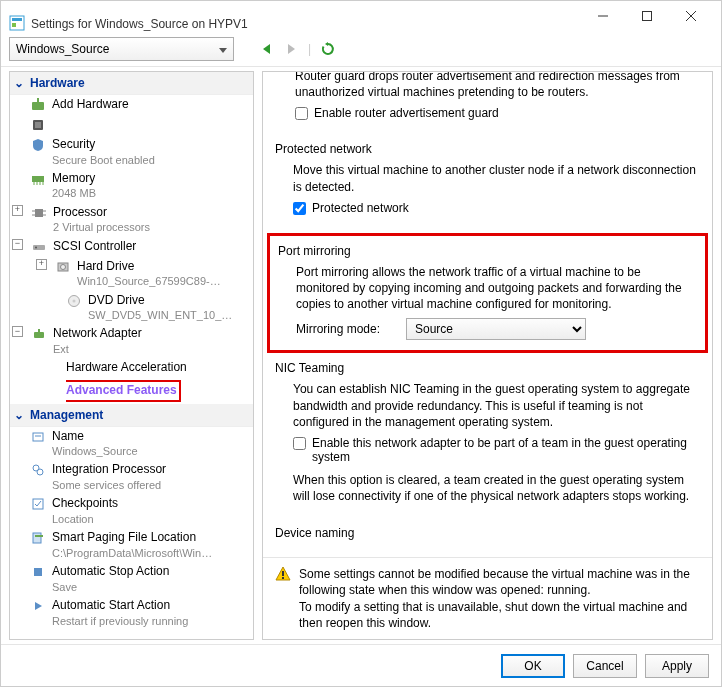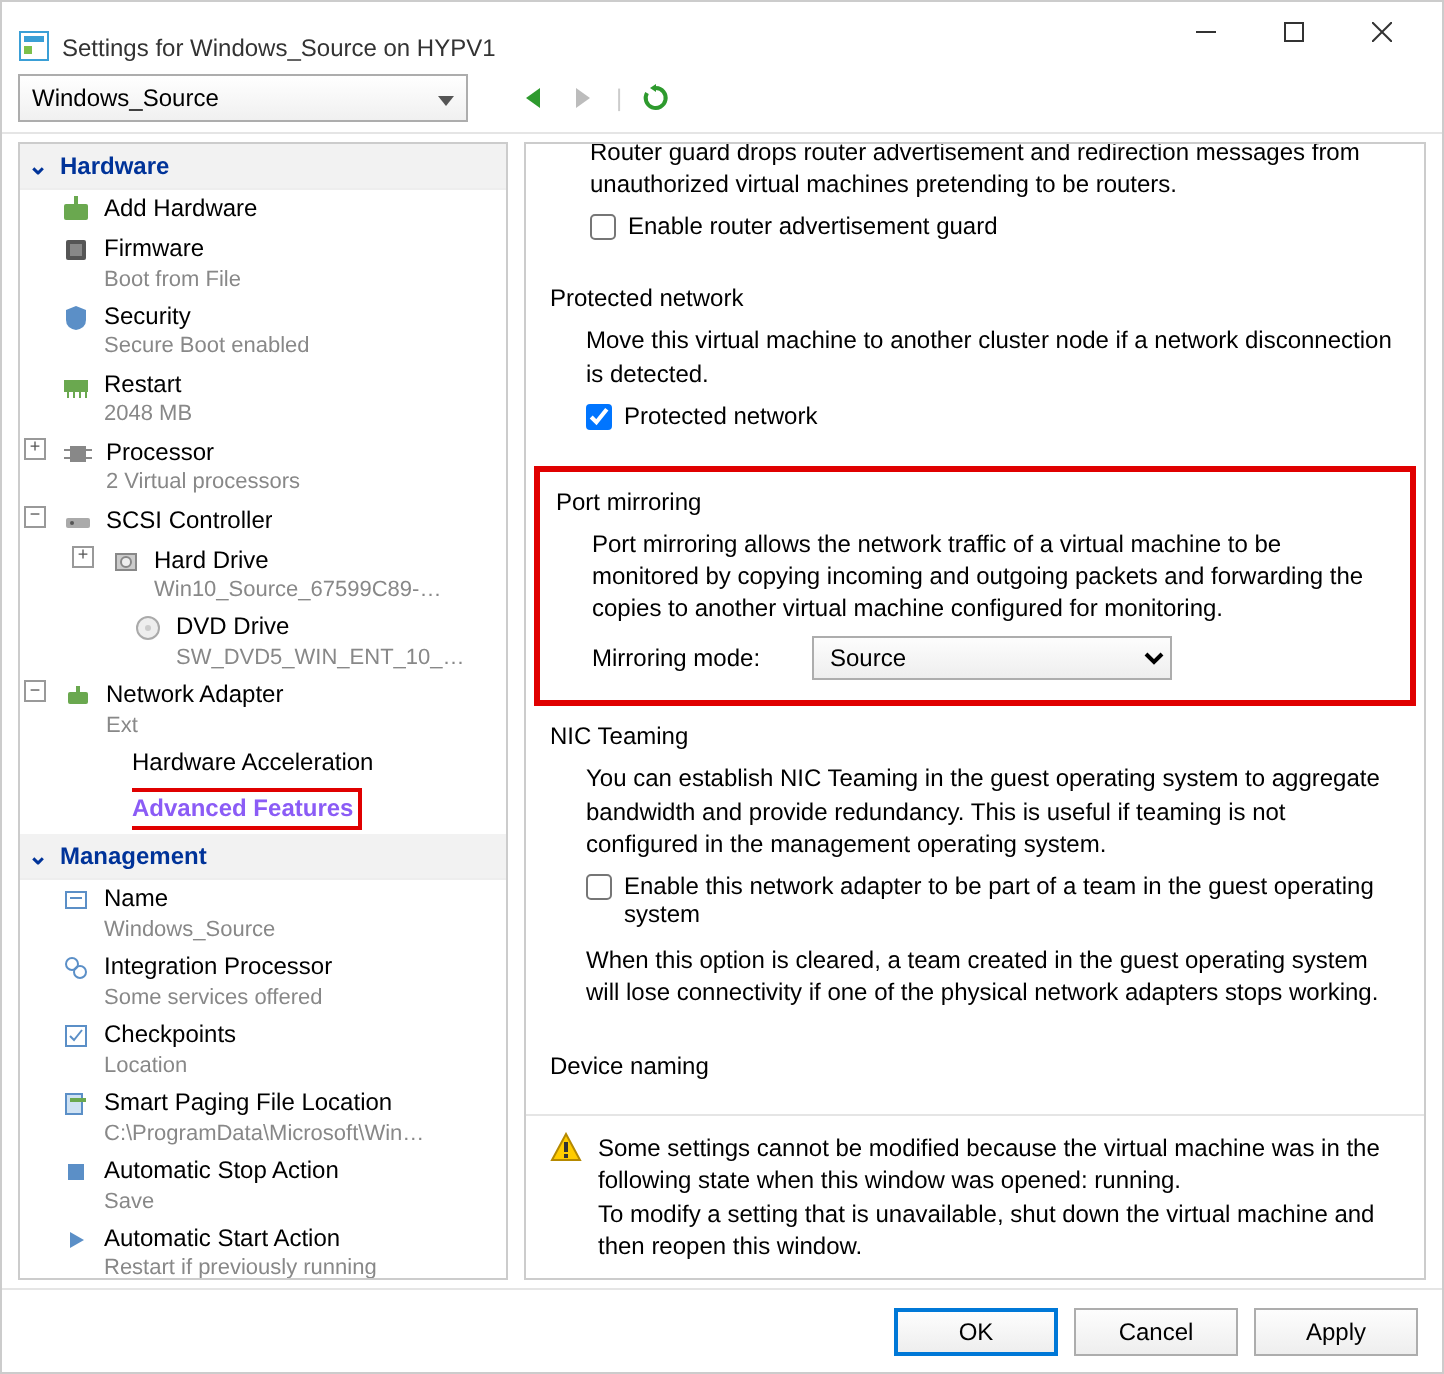--- a/index.html
+++ b/index.html
@@ -37,21 +37,21 @@
 .group { margin-top: 6px; padding-bottom: 8px; }
 .group-title { font-size: 12px; color: #000; padding: 2px 0; margin-bottom: 4px; border-bottom: none; }
 .group.red-focus { border: 3px solid #e00000; padding: 6px 8px 10px 8px; margin-left: -8px; margin-right: -8px; }
 .group .indent { padding-left: 18px; }
 .formrow { display: flex; align-items: center; gap: 10px; margin-top: 6px; }
 .formrow label { width: 100px; }
 select.combo { width: 180px; height: 22px; border: 1px solid #adadad; background: linear-gradient(#fdfdfd,#eee); font-size:12px; padding: 0 4px;}
 .warning-row { display:flex; gap:8px; padding: 8px 12px; align-items:flex-start; border-top: 1px solid #e5e5e5;}
 .warning-row .warn-text { font-size:12px; line-height:1.35; }
 .footer { height: 42px; border-top: 1px solid #e5e5e5; display: flex; align-items: center; justify-content: flex-end; padding: 0 12px; gap: 8px; }
-.footer button { width: 82px; height: 24px; font-size: 12px; border: 1px solid #adadad; background: linear-gradient(#fdfdfd,#eee); }
+.footer button { width: 64px; height: 24px; font-size: 12px; border: 1px solid #adadad; background: linear-gradient(#fdfdfd,#eee); }
 .footer button.primary { border: 2px solid #0078d7; }
 .chev-down { display:inline-block; width:0;height:0;border-left:4px solid transparent;border-right:4px solid transparent;border-top:5px solid #555;}
 </style>
 </head>
 <body>
 
 <div class="titlebar">
   <span class="app-icon">
     <svg width="16" height="16">
         <rect x="1" y="1" width="14" height="14" fill="#fff" stroke="#3a9fd6"></rect>
@@ -120,24 +120,20 @@
         </div>
       </div>
 
     <div class="item">
         <span class="icon">
           <svg width="14" height="14">
             <rect x="2" y="2" width="10" height="10" fill="#555" rx="1"></rect>
             <rect x="4" y="4" width="6" height="6" fill="#888"></rect>
           </svg>
         </span>
-        <div class="lbls">
-          <span class="lbl">Firmware</span>
-          <span class="sublbl">Boot from File</span>
-        </div>
       </div>
 
     <div class="item">
         <span class="icon">
           <svg width="14" height="14">
             <path d="M7 1 L12 3 L12 8 Q12 12 7 13 Q2 12 2 8 L2 3 Z" fill="#5b8fc7"></path>
           </svg>
         </span>
         <div class="lbls">
           <span class="lbl">Security</span>
@@ -149,21 +145,21 @@
         <span class="icon">
           <svg width="14" height="14">
             <rect x="1" y="4" width="12" height="6" fill="#6aa84f"></rect>
             <line x1="3" y1="10" x2="3" y2="13" stroke="#6aa84f"></line>
             <line x1="6" y1="10" x2="6" y2="13" stroke="#6aa84f"></line>
             <line x1="9" y1="10" x2="9" y2="13" stroke="#6aa84f"></line>
             <line x1="12" y1="10" x2="12" y2="13" stroke="#6aa84f"></line>
           </svg>
         </span>
         <div class="lbls">
-          <span class="lbl">Restart</span>
+          <span class="lbl">Memory</span>
           <span class="sublbl">2048 MB</span>
         </div>
       </div>
 
     <div class="item">
         <span class="exp-box">+</span>
         <span class="icon">
           <svg width="14" height="14">
             <rect x="3" y="3" width="8" height="8" fill="#888"></rect>
             <line x1="0" y1="5" x2="3" y2="5" stroke="#888"></line>

